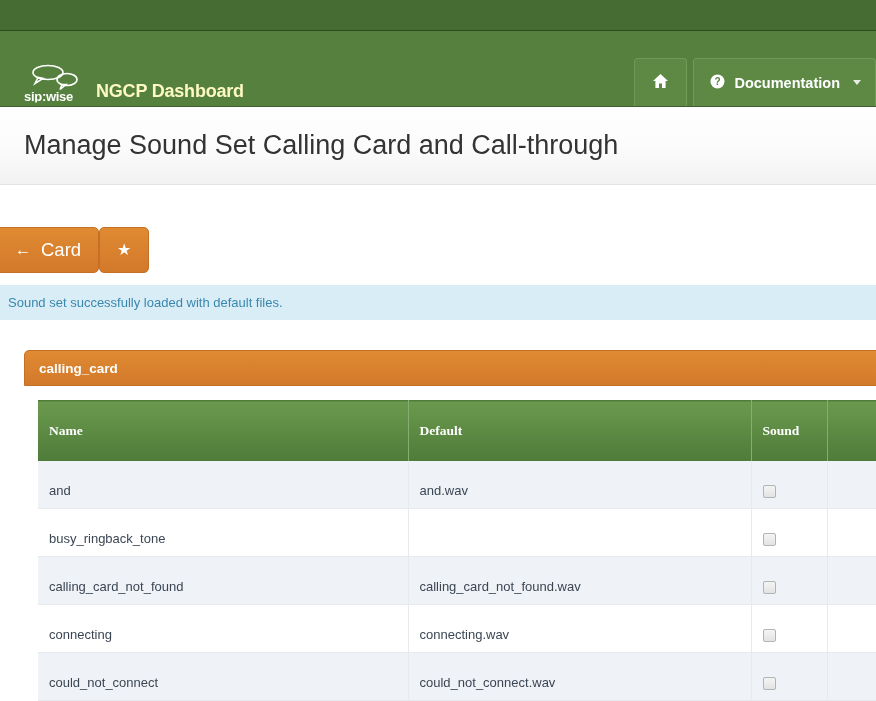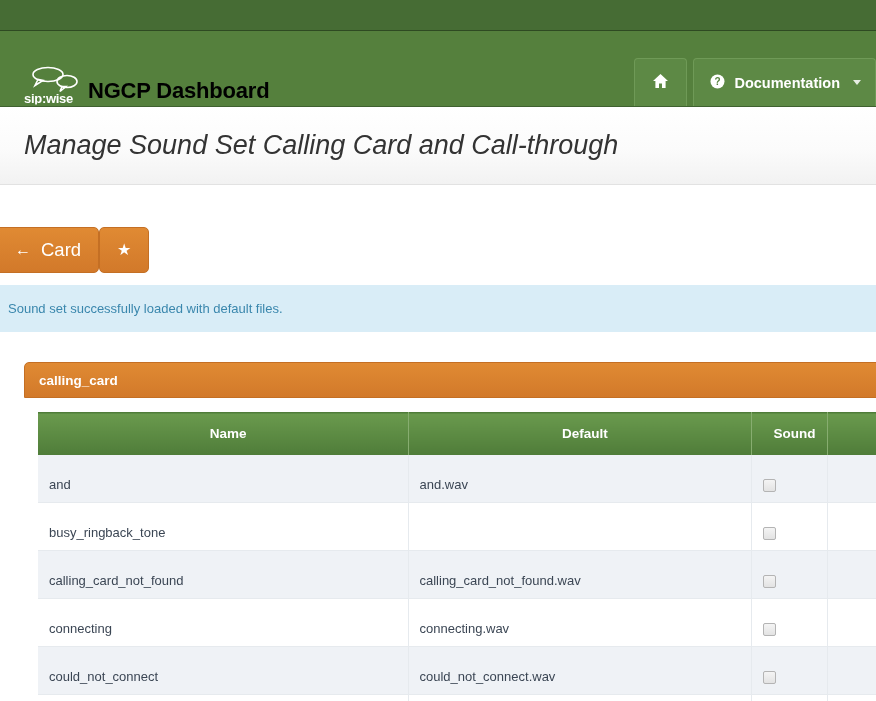--- a/index.html
+++ b/index.html
@@ -26,33 +26,33 @@
     height: 76px;
     background: #55803d;
     border-bottom: 1px solid #3f6130;
   }
   .brand {
     position: absolute;
     left: 24px; top: 50px;
     transform: translateY(-50%);
     display: flex;
     align-items: flex-end;
-    gap: 0;
+    gap: 8px;
     white-space: nowrap;
   }
   .logo-mark {
     position: relative;
     width: 64px; height: 40px;
     flex: 0 0 auto;
   }
   .logo-mark svg { position: absolute; left: 0; top: 0; }
   .brand-title {
-    font-size: 22px;
+    font-size: 18px;
     font-weight: bold;
-    color: #000000;
+    color: #fef9c3;
     letter-spacing: -0.2px;
     line-height: 1;
     padding-bottom: 3px;
     margin-top: 22px;
   }
 
   .nav-right {
     position: absolute;
     right: 0; bottom: 0;
     display: flex;
@@ -94,21 +94,20 @@
     background: linear-gradient(to bottom, #ffffff 0%, #fbfbfb 55%, #f2f2f2 100%);
     border-bottom: 1px solid #e2e2e2;
     display: flex;
     align-items: center;
   }
   .page-title {
     margin-left: 24px;
     font-size: 27px;
     color: #333333;
     font-weight: normal;
-    font-style: italic;
   }
 
   
   .actions {
     position: relative;
     height: 58px;
     margin-top: 42px;
   }
   .btn-orange {
     position: absolute;
@@ -126,21 +125,21 @@
     cursor: pointer;
     user-select: none;
     white-space: nowrap;
   }
   #btn-back { left: -12px; padding-left: 26px; }
   #btn-load { left: 99px; }
   .glyph { font-size: 16px; line-height: 1; display: inline-block; }
 
   
   .alert {
-    height: 47px;
+    height: 35px;
     background: #d9edf7;
     color: #3a87ad;
     display: flex;
     align-items: center;
     padding-left: 8px;
     font-size: 13px;
   }
 
   
   .panel {
@@ -169,25 +168,26 @@
   table.grid {
     border-collapse: collapse;
     width: 862px;
     table-layout: fixed;
   }
   table.grid th {
     background: linear-gradient(to bottom, #6a9a4e 0%, #4f7c39 100%);
     color: #ffffff;
     font-size: 13.5px;
     font-weight: bold;
-    text-align: center;
+    text-align: left;
     padding: 11px 0 11px 11px;
     border-right: 1px solid #87ad70;
     border-top: 1px solid #4f7c39;
-    height: 42px;
+    height: 60px;
+    font-family: Liberation Serif, serif;
   }
   table.grid th:last-child { border-right: none; }
   table.grid td {
     font-size: 13px;
     color: #3b4654;
     padding: 16px 0 4px 11px;
     border-right: 1px solid #e6eaee;
     border-bottom: 1px solid #e6eaee;
     height: 48px;
     vertical-align: middle;

